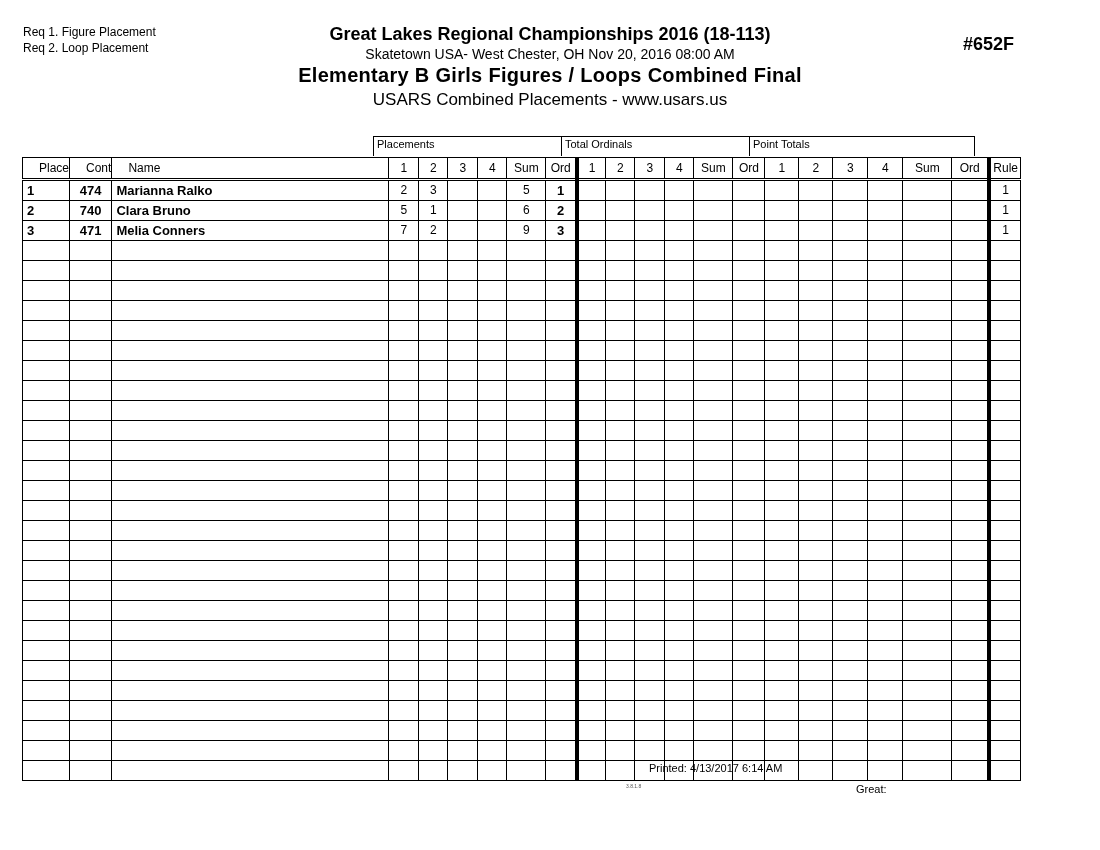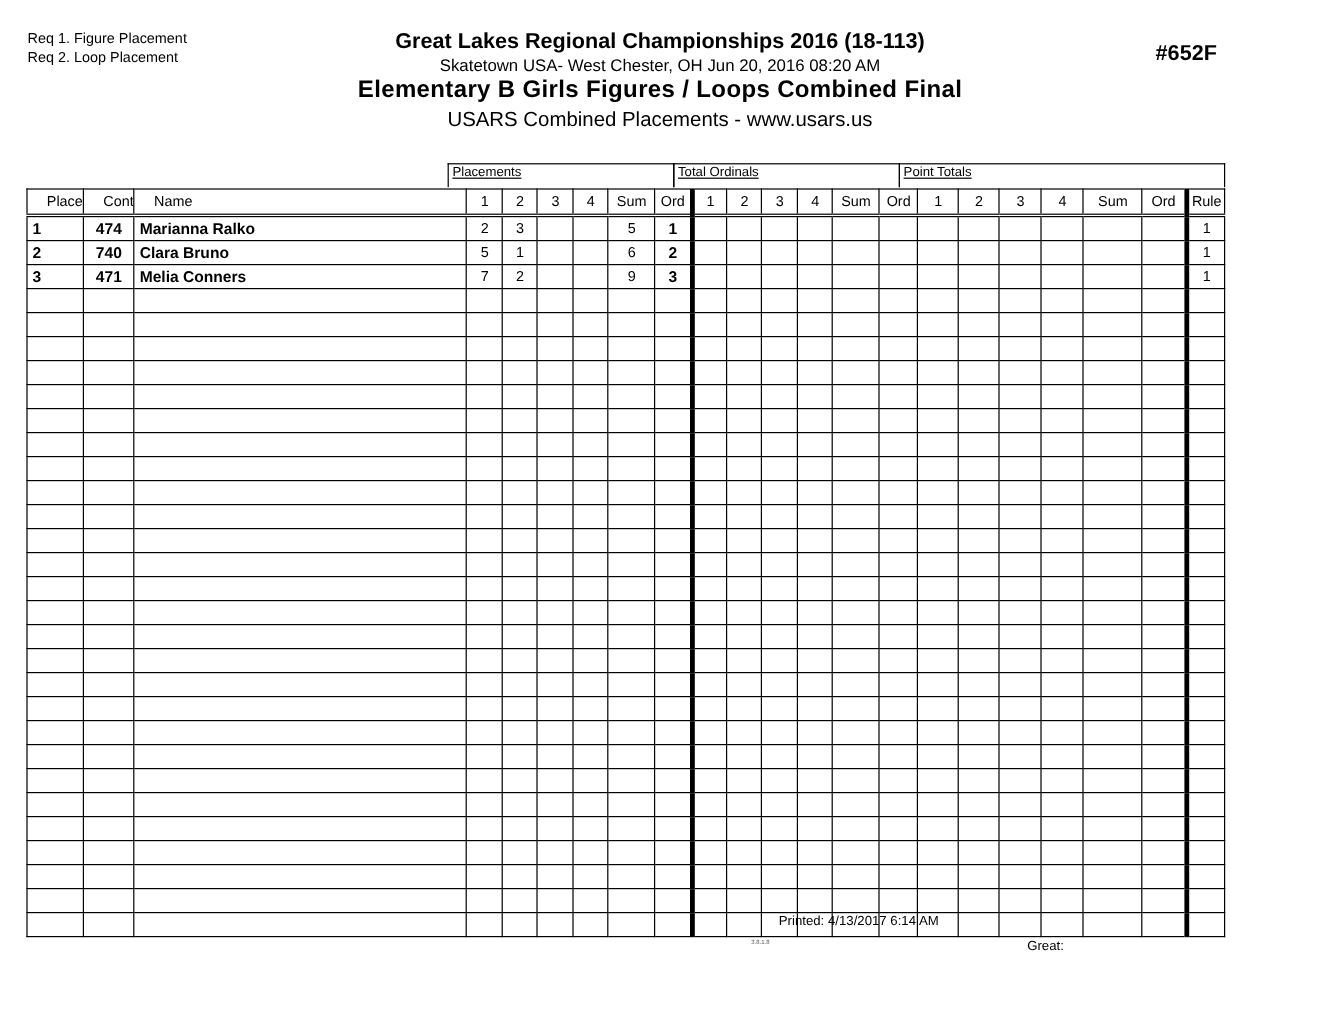--- a/index.html
+++ b/index.html
@@ -8,39 +8,39 @@
   .req { font-size:12px; line-height:15px; }
   .title1 { font-size:18px; font-weight:bold; left:0; width:1100px; text-align:center; }
   .center { left:0; width:1100px; text-align:center; }
   table.grid { position:absolute; left:22px; top:157px; border-collapse:collapse; table-layout:fixed; }
   table.grid td { border:1px solid #000; height:19px; padding:0 0 0 4px; font-size:12px; line-height:19px; overflow:hidden; white-space:nowrap; }
   table.grid td.c { text-align:center; padding:0; }
   table.grid tr.hdr td { border-bottom:3px double #000; height:18px; line-height:20px; padding-left:16px; }
   table.grid tr.hdr td.c { padding:0; }
   table.grid td.thickL { border-left:4px solid #000; }
   table.grid td.b { font-weight:bold; font-size:13px; }
-  .grp { position:absolute; top:136px; height:20px; border:1px solid #000; border-bottom:none; font-size:11px; line-height:14px; padding-left:3px; box-sizing:border-box;text-decoration:underline; }
+  .grp { position:absolute; top:136px; height:20px; border:1px solid #000; border-bottom:none; font-size:11px; line-height:14px; padding-left:3px; box-sizing:border-box; }
   .footer { font-size:11px; }
   .ver { font-size:5px; color:#555; }
 </style>
 </head>
 <body>
 
 <div class="abs req" style="left:23px;top:25px;">Req  1.  Figure Placement</div>
 <div class="abs req" style="left:23px;top:41px;">Req  2.  Loop Placement</div>
 
 <div class="abs title1" style="top:24px;">Great Lakes Regional Championships 2016 (18-113)</div>
-<div class="abs center" style="top:46px;font-size:14px;">Skatetown USA- West Chester, OH  Jun 20, 2016  08:20 AM</div>
+<div class="abs center" style="top:46px;font-size:14px;">Skatetown USA- West Chester, OH  Nov 20, 2016  08:00 AM</div>
 <div class="abs center" style="top:64px;font-size:20px;font-weight:bold;letter-spacing:0.3px;">Elementary B Girls Figures / Loops Combined Final</div>
 <div class="abs center" style="top:90px;font-size:17px;">USARS Combined Placements - www.usars.us</div>
 <div class="abs" style="left:963px;top:24px;font-size:18px;font-weight:bold;margin-top:10px;">#652F</div>
 
 <div class="grp" style="left:373px;width:189px;">Placements</div>
 <div class="grp" style="left:561px;width:189px;">Total Ordinals</div>
-<div class="grp" style="left:749px;width:272px;">Point Totals</div>
+<div class="grp" style="left:749px;width:226px;">Point Totals</div>
 
 <table class="grid">
   <colgroup>
     <col style="width:36px">
       <col style="width:38px">
       <col style="width:277px">
     <col style="width:30px">
       <col style="width:29px">
       <col style="width:30px">
       <col style="width:29px">

